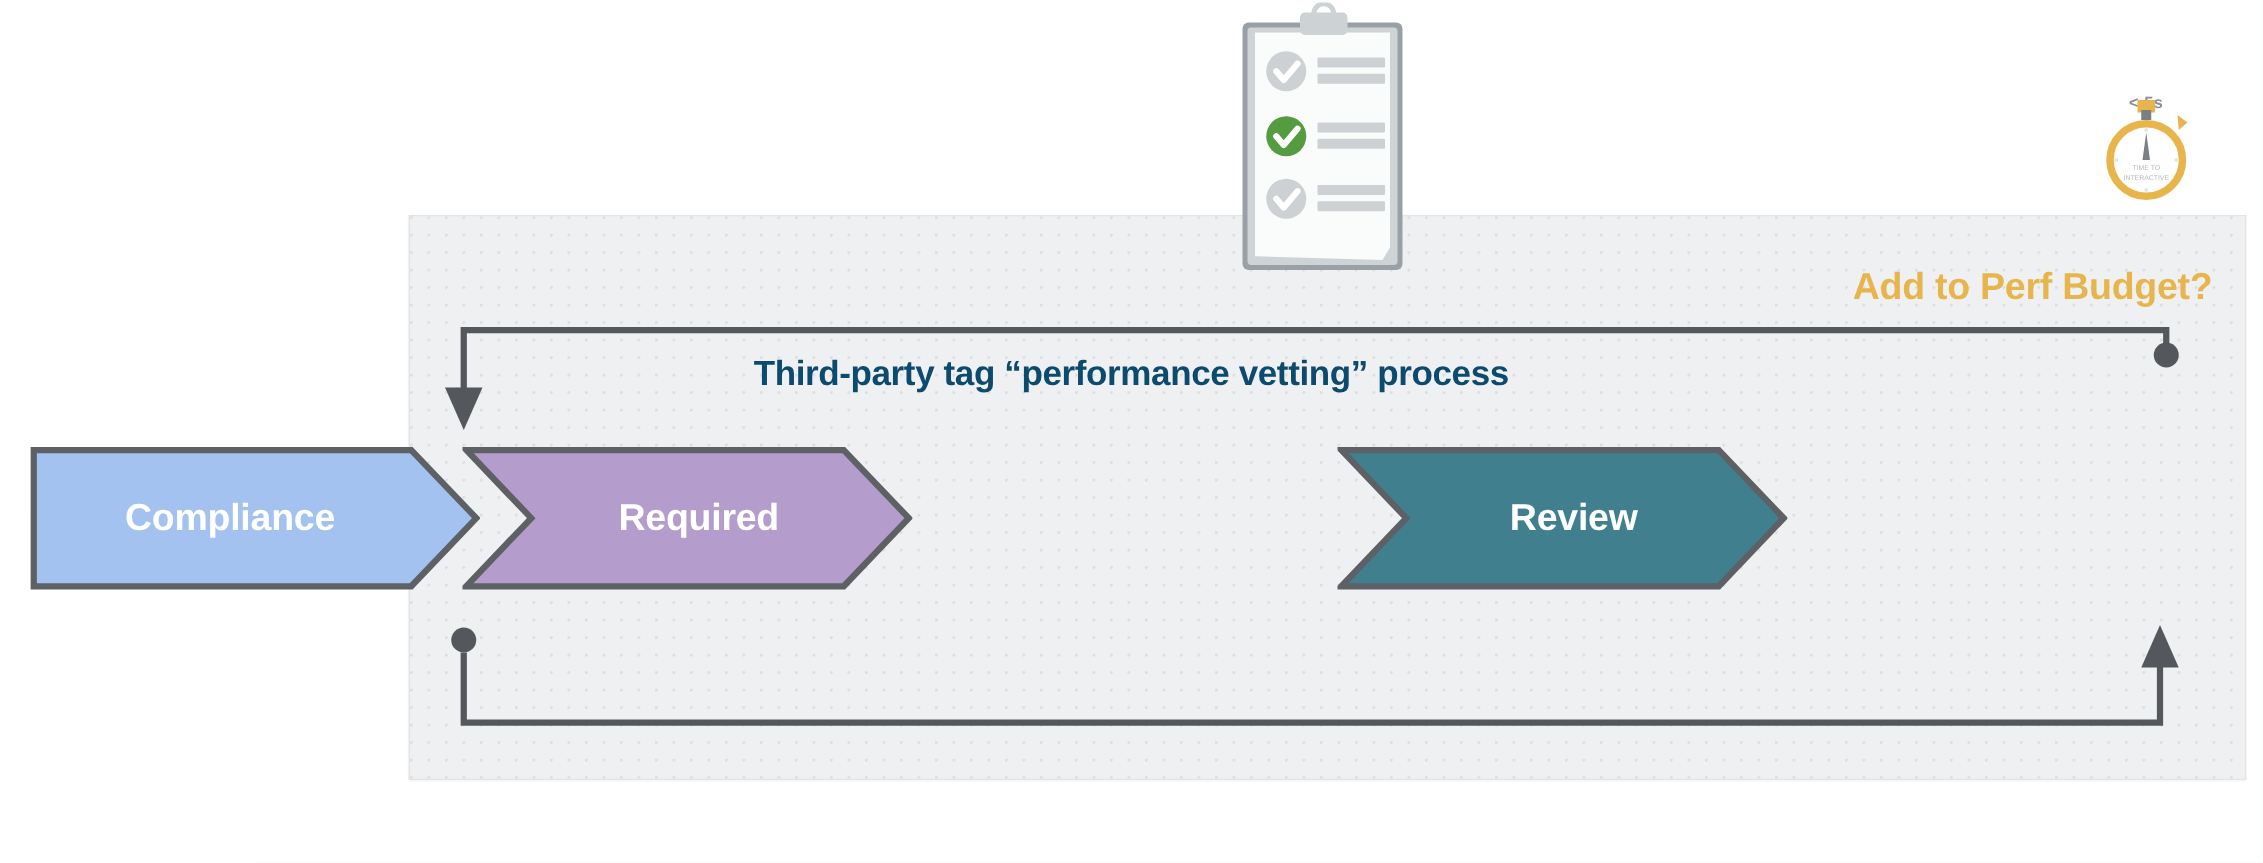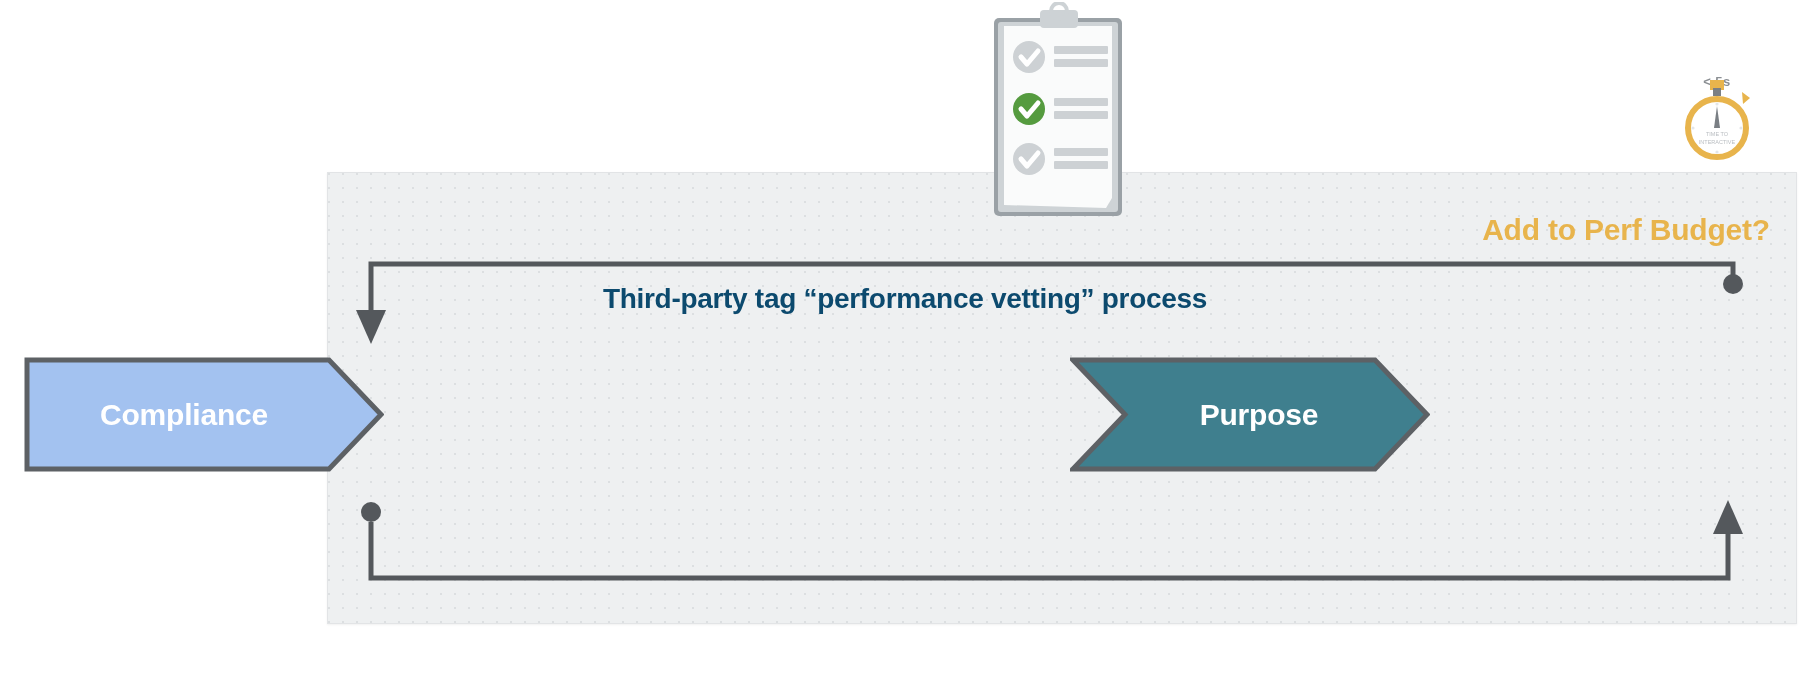--- a/index.html
+++ b/index.html
@@ -151,27 +151,33 @@
 
 <div id="chevron-strip">
 
   <div class="chevron" style="left:12px; width:360px;">
     <svg class="chev-svg" width="360" height="115" viewBox="0 0 360 115">
       <path id="p0" d="M 3 3 L 305 3 L 357 57.5 L 305 112 L 3 112 Z" fill="#a3c2f0" stroke="#5d6165" stroke-width="5" stroke-linejoin="miter"></path>
     </svg>
     <span class="chev-label" style="padding-left:0;margin-right:40px;">Compliance</span>
   </div>
 
+  <div class="chevron" style="left:358px; width:360px;">
+    <svg class="chev-svg" width="360" height="115" viewBox="0 0 360 115">
+      <path d="M 3 3 L 305 3 L 357 57.5 L 305 112 L 3 112 L 55 57.5 Z" fill="#b49ccd" stroke="#5d6165" stroke-width="5" stroke-linejoin="miter"></path>
+    </svg>
+    <span class="chev-label">Required</span>
+  </div>
 
 
   <div class="chevron" style="left:1058px; width:360px;">
     <svg class="chev-svg" width="360" height="115" viewBox="0 0 360 115">
       <path d="M 3 3 L 305 3 L 357 57.5 L 305 112 L 3 112 L 55 57.5 Z" fill="#3f7f8e" stroke="#5d6165" stroke-width="5" stroke-linejoin="miter"></path>
     </svg>
-    <span class="chev-label">Purpose</span>
+    <span class="chev-label">Review</span>
   </div>
 
 
 </div>
 
 <svg id="clipboard-illustration" viewBox="0 0 140 222" xmlns="http://www.w3.org/2000/svg">
 
   <rect x="6" y="16" width="128" height="198" rx="5" fill="#9aa1a6"></rect>
   <rect x="10" y="20" width="120" height="190" rx="3" fill="#ced3d6"></rect>
 

